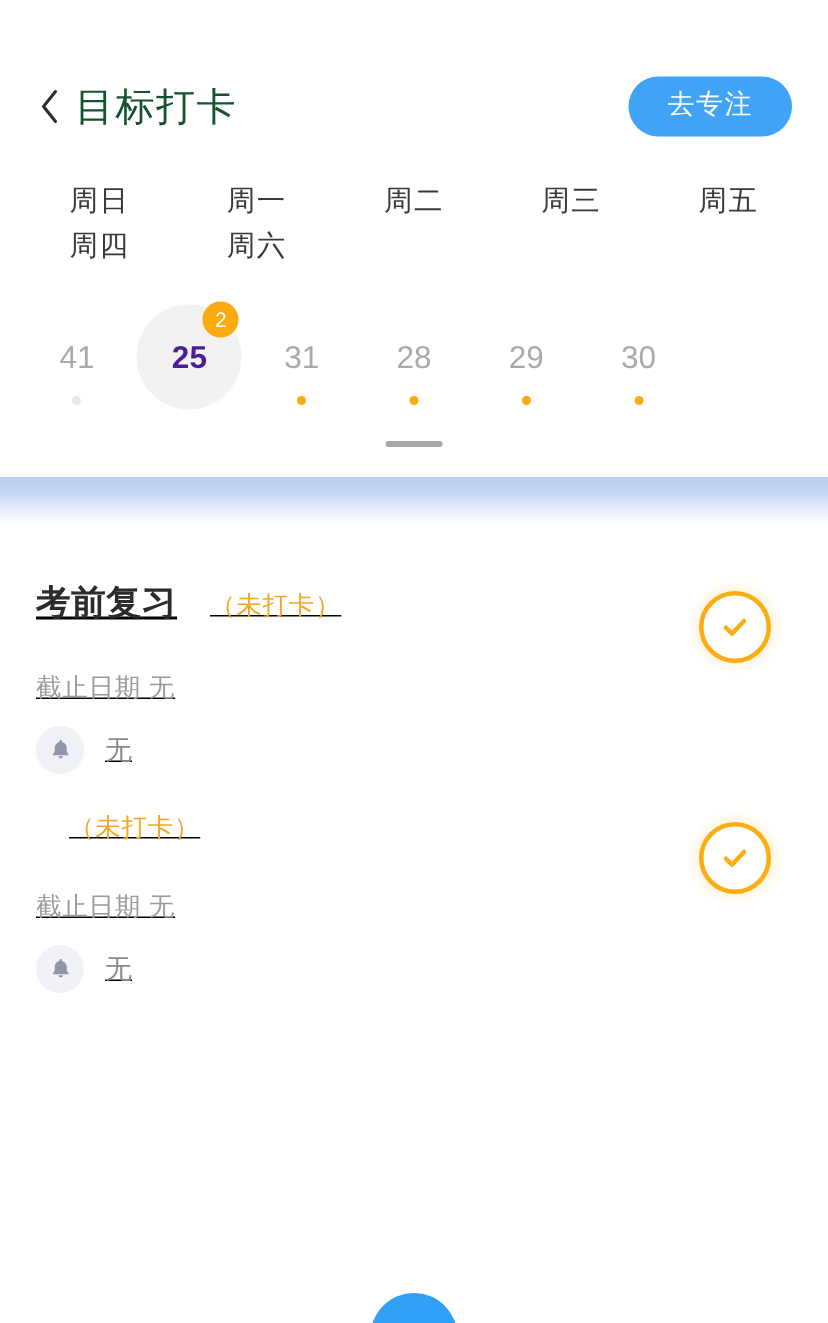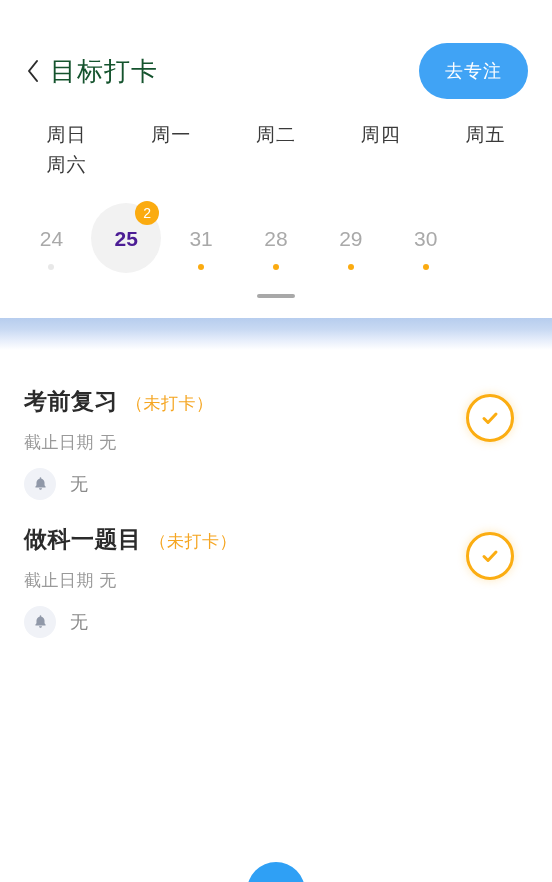--- a/index.html
+++ b/index.html
@@ -51,24 +51,24 @@
   }
   .header-spacer { flex: 1 1 auto; }
   .focus-btn {
     background: #40a3f5;
     color: #ffffff;
     font-size: 18px;
     letter-spacing: 1px;
     border: none;
     border-radius: 999px;
     padding: 0 26px;
-    height: 56px;
+    height: 40px;
     line-height: 40px;
     cursor: pointer;
-    font-family: Liberation Sans, sans-serif;
+    font-family: Liberation Mono, monospace;
   }
 
   
   .calendar {
     background: #ffffff;
     padding-top: 16px;
   }
   .week-row {
     display: grid;
     grid-template-columns: repeat(5, 1fr);
@@ -165,45 +165,46 @@
   .blue-band {
     height: 32px;
     width: 100%;
     background: linear-gradient(to bottom, #b7cdee 0%, #c8d9f3 35%, #e7eefb 70%, #ffffff 100%);
   }
 
   
   .task-list {
     padding: 24px 0 0 0;
     background: #ffffff;
+    text-decoration: underline;
   }
   .task-item {
     position: relative;
     padding: 12px 24px 12px 24px;
     min-height: 112px;
     box-sizing: border-box;
   }
   .task-title-row {
     display: flex;
     align-items: baseline;
   }
   .task-title {
     font-size: 23px;
     font-weight: bold;
     color: #2b2b2b;
     letter-spacing: 0.5px;
   }
   .task-status {
     font-size: 17px;
     color: #f5a623;
-    margin-left: 8px;
+    margin-left: 22px;
     letter-spacing: 0.5px;
   }
   .task-deadline {
-    margin-top: 14px;
+    margin-top: 30px;
     font-size: 17px;
     color: #9a9a9a;
     letter-spacing: 0.5px;
   }
   .task-remind-row {
     margin-top: 14px;
     display: flex;
     align-items: center;
   }
   .bell-circle {
@@ -267,30 +268,31 @@
   <span class="page-title">目标打卡</span>
   <span class="header-spacer"></span>
   <button class="focus-btn">去专注</button>
 </div>
 
 <div class="calendar">
   <div class="week-row">
     <div class="weekday">周日</div>
     <div class="weekday">周一</div>
     <div class="weekday">周二</div>
+    <div class="weekday">周三</div>
+    <div class="weekday">周五</div>
     <div class="weekday">周四</div>
-    <div class="weekday">周五</div>
     <div class="weekday">周六</div>
   </div>
 
   <div class="dates-row">
 
     <div class="date-cell">
       <div class="date-circle">
-        <span class="date-num">24</span>
+        <span class="date-num">41</span>
       </div>
       <span class="date-dot faint"></span>
     </div>
 
     <div class="date-cell selected">
       <div class="date-circle">
         <span class="date-num">25</span>
         <span class="date-badge">2</span>
       </div>
 
@@ -353,21 +355,20 @@
     </div>
     <div class="check-btn">
       <svg width="24" height="24" viewBox="0 0 24 24" fill="none">
         <path d="M6 12.5 L10 16.5 L18 8" stroke="#fbad12" stroke-width="3" stroke-linecap="round" stroke-linejoin="round"></path>
       </svg>
     </div>
   </div>
 
   <div class="task-item">
     <div class="task-title-row">
-      <span class="task-title">做科一题目</span>
       <span class="task-status">（未打卡）</span>
     </div>
     <div class="task-deadline">截止日期 无</div>
     <div class="task-remind-row">
       <span class="bell-circle">
         <svg width="15" height="16" viewBox="0 0 16 17" fill="none">
           <path d="M8 1.4c-.5 0-.9.4-.9.9v.5C5 3.3 3.7 5 3.7 7.1v2.6L2.5 11.5c-.2.3 0 .7.4.7h10.2c.4 0 .6-.4.4-.7l-1.2-1.8V7.1C12.3 5 11 3.3 8.9 2.8v-.5c0-.5-.4-.9-.9-.9z" fill="#9098a8"></path>
           <path d="M6.4 13c0 .9.7 1.6 1.6 1.6s1.6-.7 1.6-1.6H6.4z" fill="#9098a8"></path>
         </svg>
       </span>

